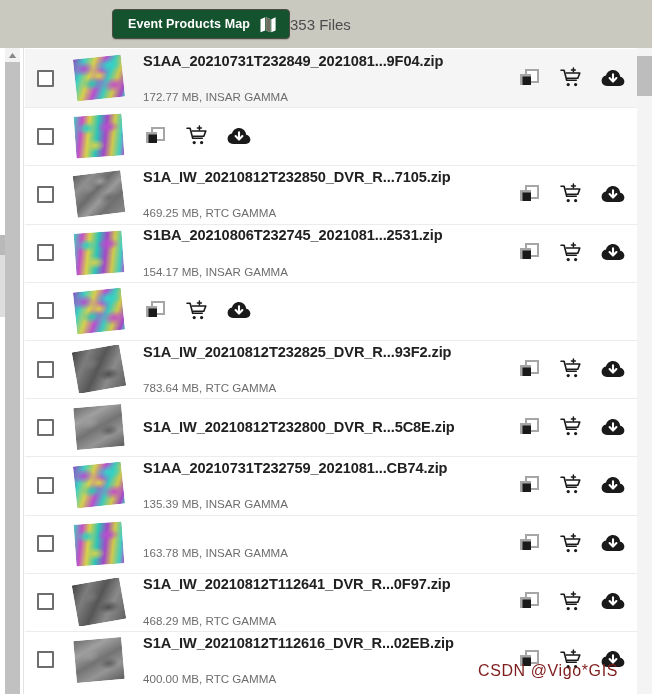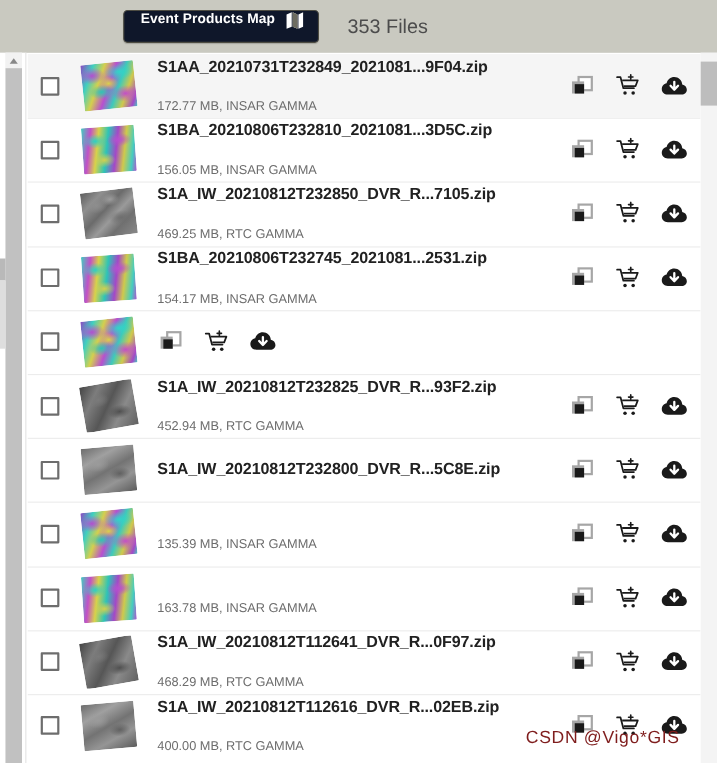--- a/index.html
+++ b/index.html
@@ -23,39 +23,38 @@
     position: absolute;
     left: 0; top: 0;
     width: 652px; height: 48px;
     background: #c9c9c0;
     display: flex;
     align-items: center;
   }
   .map-button {
     margin-left: 112px;
     height: 30px;
-    background: #0f172a;
+    background: #14532d;
     color: #ffffff;
     border: 1px solid #4d4c42;
     border-radius: 4px;
     padding: 0 13px 0 15px;
     display: flex;
-    align-items: flex-start;
+    align-items: center;
     gap: 10px;
     font-size: 12.5px;
     font-weight: 700;
     letter-spacing: .1px;
     cursor: pointer;
     box-shadow: 0 1px 1px rgba(0,0,0,.18);
     white-space: nowrap;
   }
   .map-button .map-icon { display: flex; align-items: center; }
   .file-count {
-    margin-left: 26px;
-    font-size: 18px;
+    font-size: 15px;
     color: #4c4c4c;
     white-space: nowrap;
   }
 
   
   .left-gutter {
     position: absolute;
     left: 0; top: 48px;
     width: 24px; height: 646px;
     background: #ffffff;
@@ -325,24 +324,20 @@
               <path d="M12.0 5.4 v6.0 M8.6 9.0 L12.0 12.6 L15.4 9.0" fill="none" stroke="#ffffff" stroke-width="2.1" stroke-linecap="round" stroke-linejoin="round"></path>
             </svg>
           </div>
         </div>
       </div>
       <div class="row">
         <div class="cb"></div>
         <div class="thumb insar2">
           <div class="tile"></div>
         </div>
-        <div class="meta">
-          <div class="fname">S1BA_20210806T232810_2021081...3D5C.zip</div>
-          <div class="fsub">156.05 MB, INSAR GAMMA</div>
-        </div>
         <div class="actions">
           <div class="act">
             <svg width="21" height="21" viewBox="0 0 21 21">
               <rect x="6" y="1" width="14" height="14" fill="#a6a6a6"></rect>
               <rect x="8" y="3" width="10" height="10" fill="#ffffff"></rect>
               <rect x="1" y="6" width="11" height="11" fill="#a6a6a6"></rect>
               <rect x="3.5" y="8.5" width="8.5" height="8.5" fill="#1a1a1a"></rect>
             </svg>
           </div>
           <div class="act">
@@ -463,21 +458,21 @@
           </div>
         </div>
       </div>
       <div class="row">
         <div class="cb"></div>
         <div class="thumb rtc2">
           <div class="tile"></div>
         </div>
         <div class="meta">
           <div class="fname">S1A_IW_20210812T232825_DVR_R...93F2.zip</div>
-          <div class="fsub">452.94 MB, RTC GAMMA</div>
+          <div class="fsub">783.64 MB, RTC GAMMA</div>
         </div>
         <div class="actions">
           <div class="act">
             <svg width="21" height="21" viewBox="0 0 21 21">
               <rect x="6" y="1" width="14" height="14" fill="#a6a6a6"></rect>
               <rect x="8" y="3" width="10" height="10" fill="#ffffff"></rect>
               <rect x="1" y="6" width="11" height="11" fill="#a6a6a6"></rect>
               <rect x="3.5" y="8.5" width="8.5" height="8.5" fill="#1a1a1a"></rect>
             </svg>
           </div>
@@ -531,20 +526,21 @@
             </svg>
           </div>
         </div>
       </div>
       <div class="row">
         <div class="cb"></div>
         <div class="thumb insar">
           <div class="tile"></div>
         </div>
         <div class="meta">
+          <div class="fname">S1AA_20210731T232759_2021081...CB74.zip</div>
           <div class="fsub">135.39 MB, INSAR GAMMA</div>
         </div>
         <div class="actions">
           <div class="act">
             <svg width="21" height="21" viewBox="0 0 21 21">
               <rect x="6" y="1" width="14" height="14" fill="#a6a6a6"></rect>
               <rect x="8" y="3" width="10" height="10" fill="#ffffff"></rect>
               <rect x="1" y="6" width="11" height="11" fill="#a6a6a6"></rect>
               <rect x="3.5" y="8.5" width="8.5" height="8.5" fill="#1a1a1a"></rect>
             </svg>

